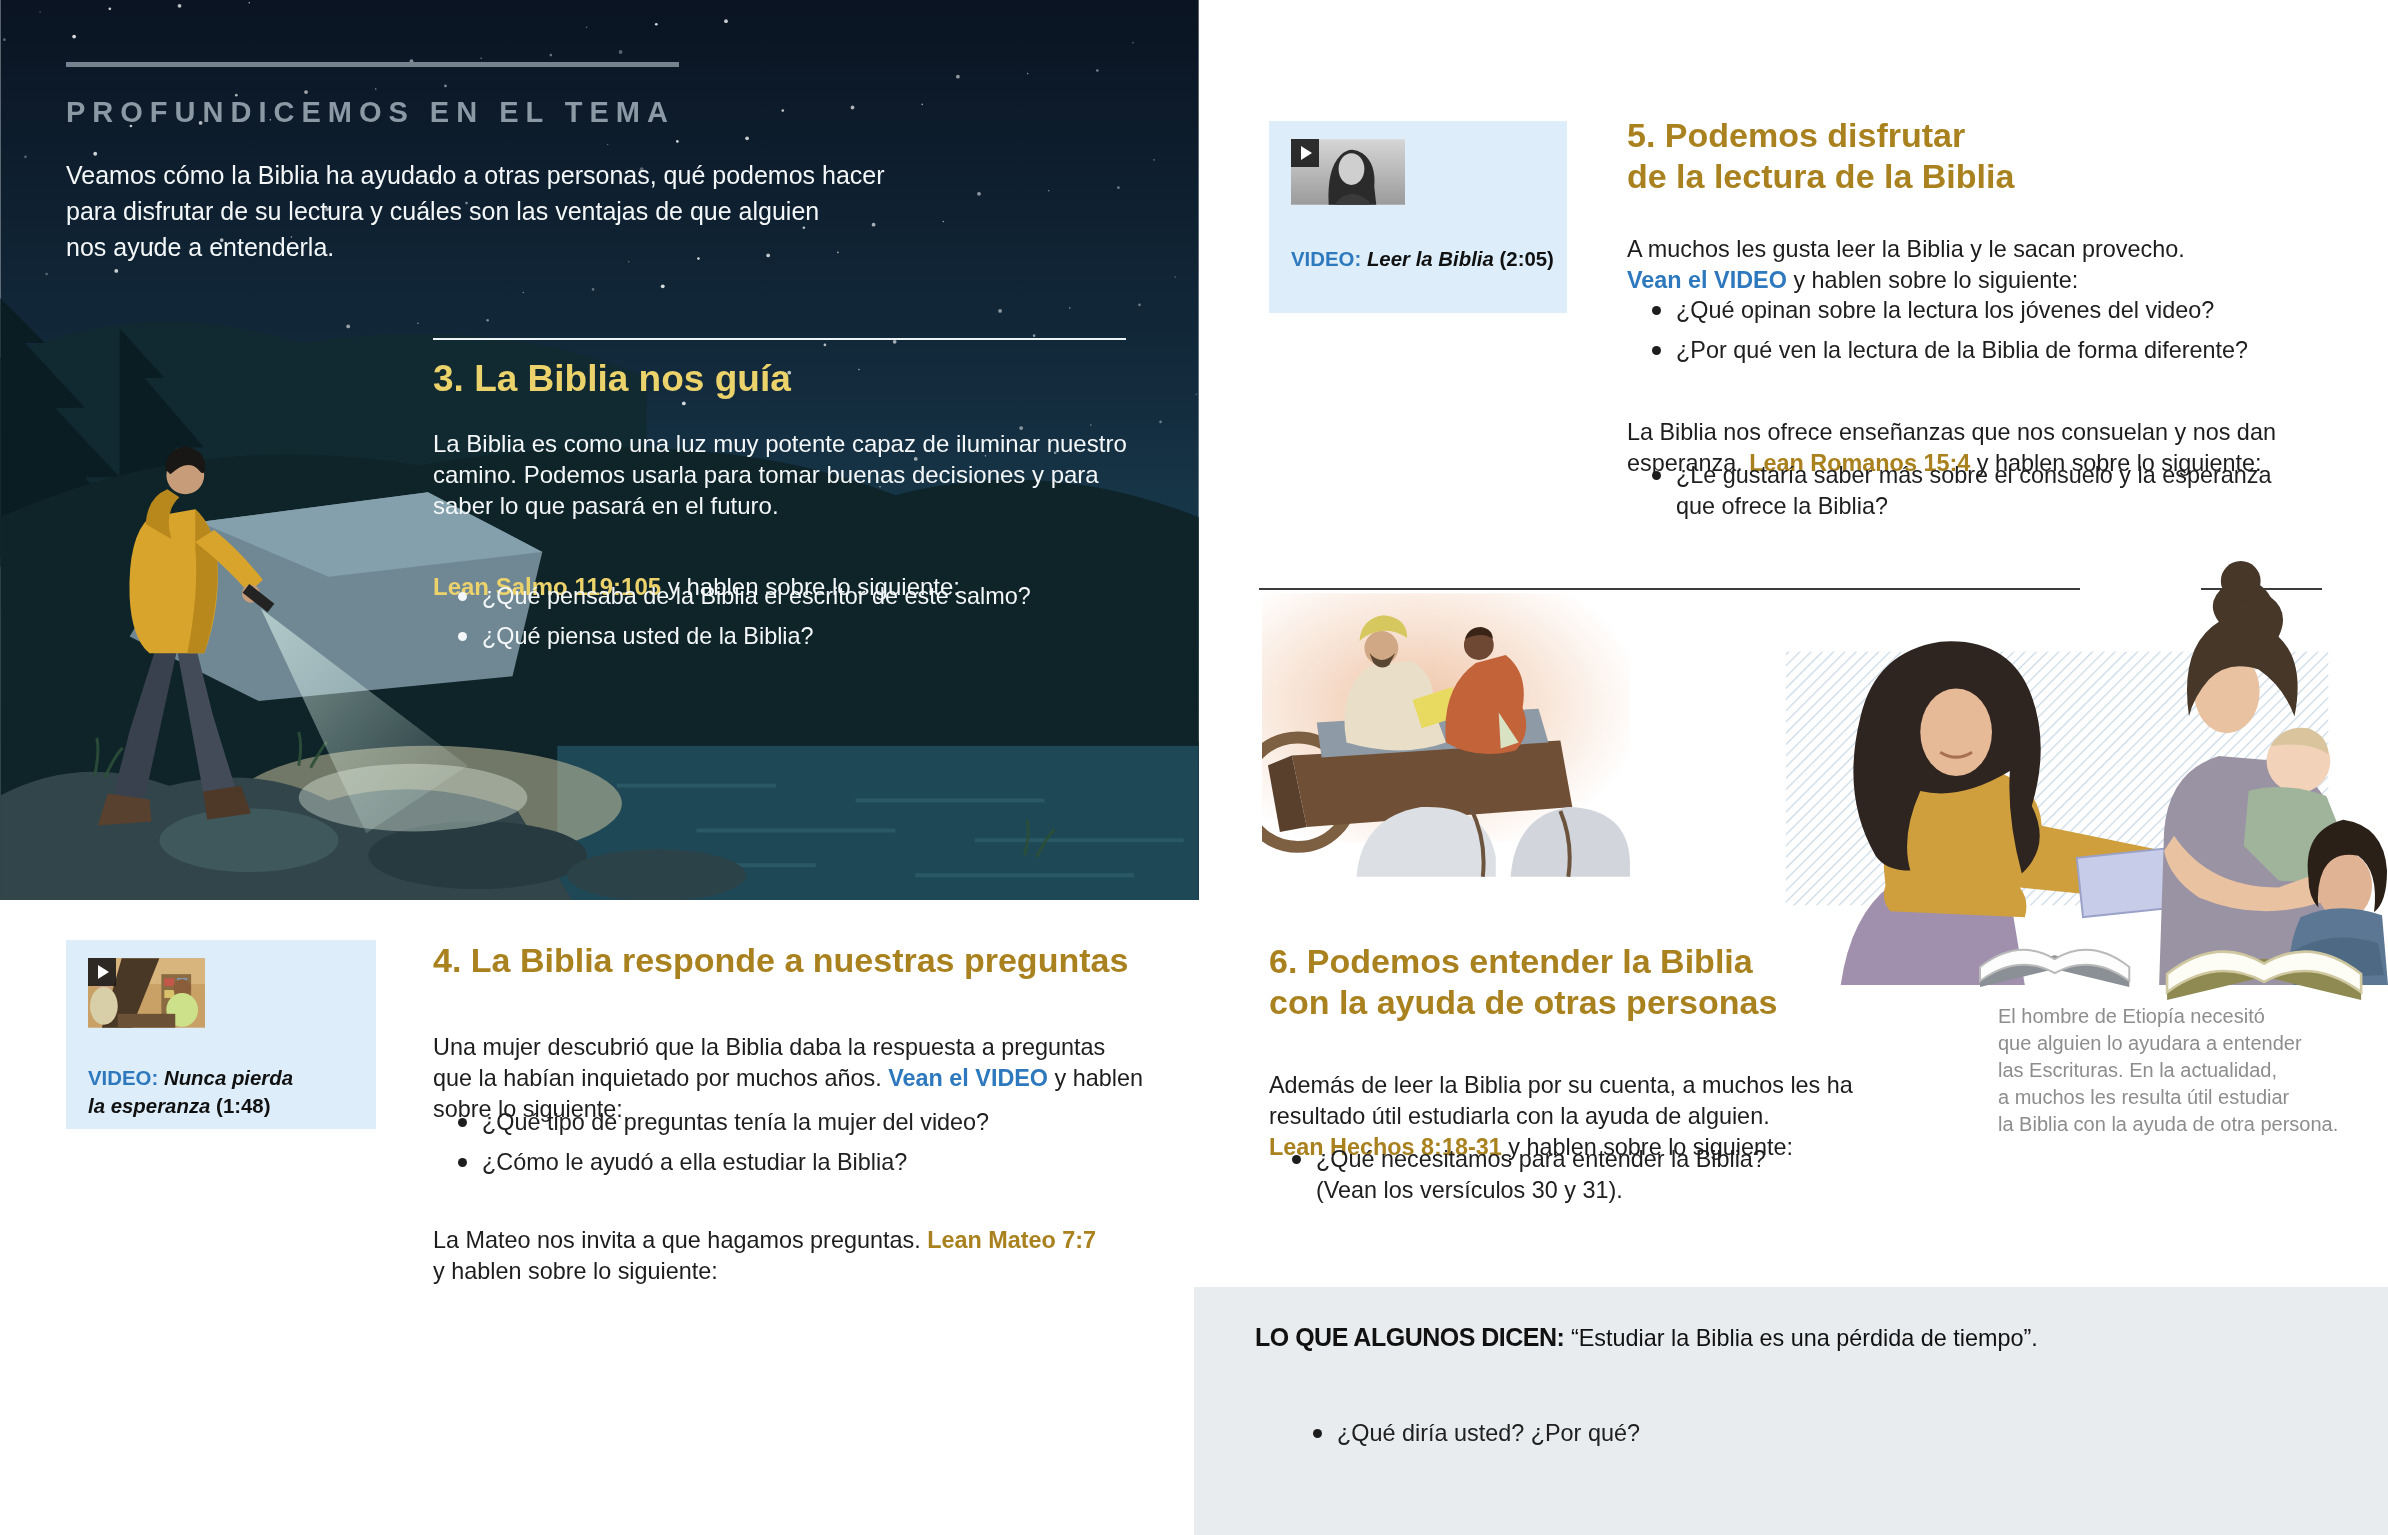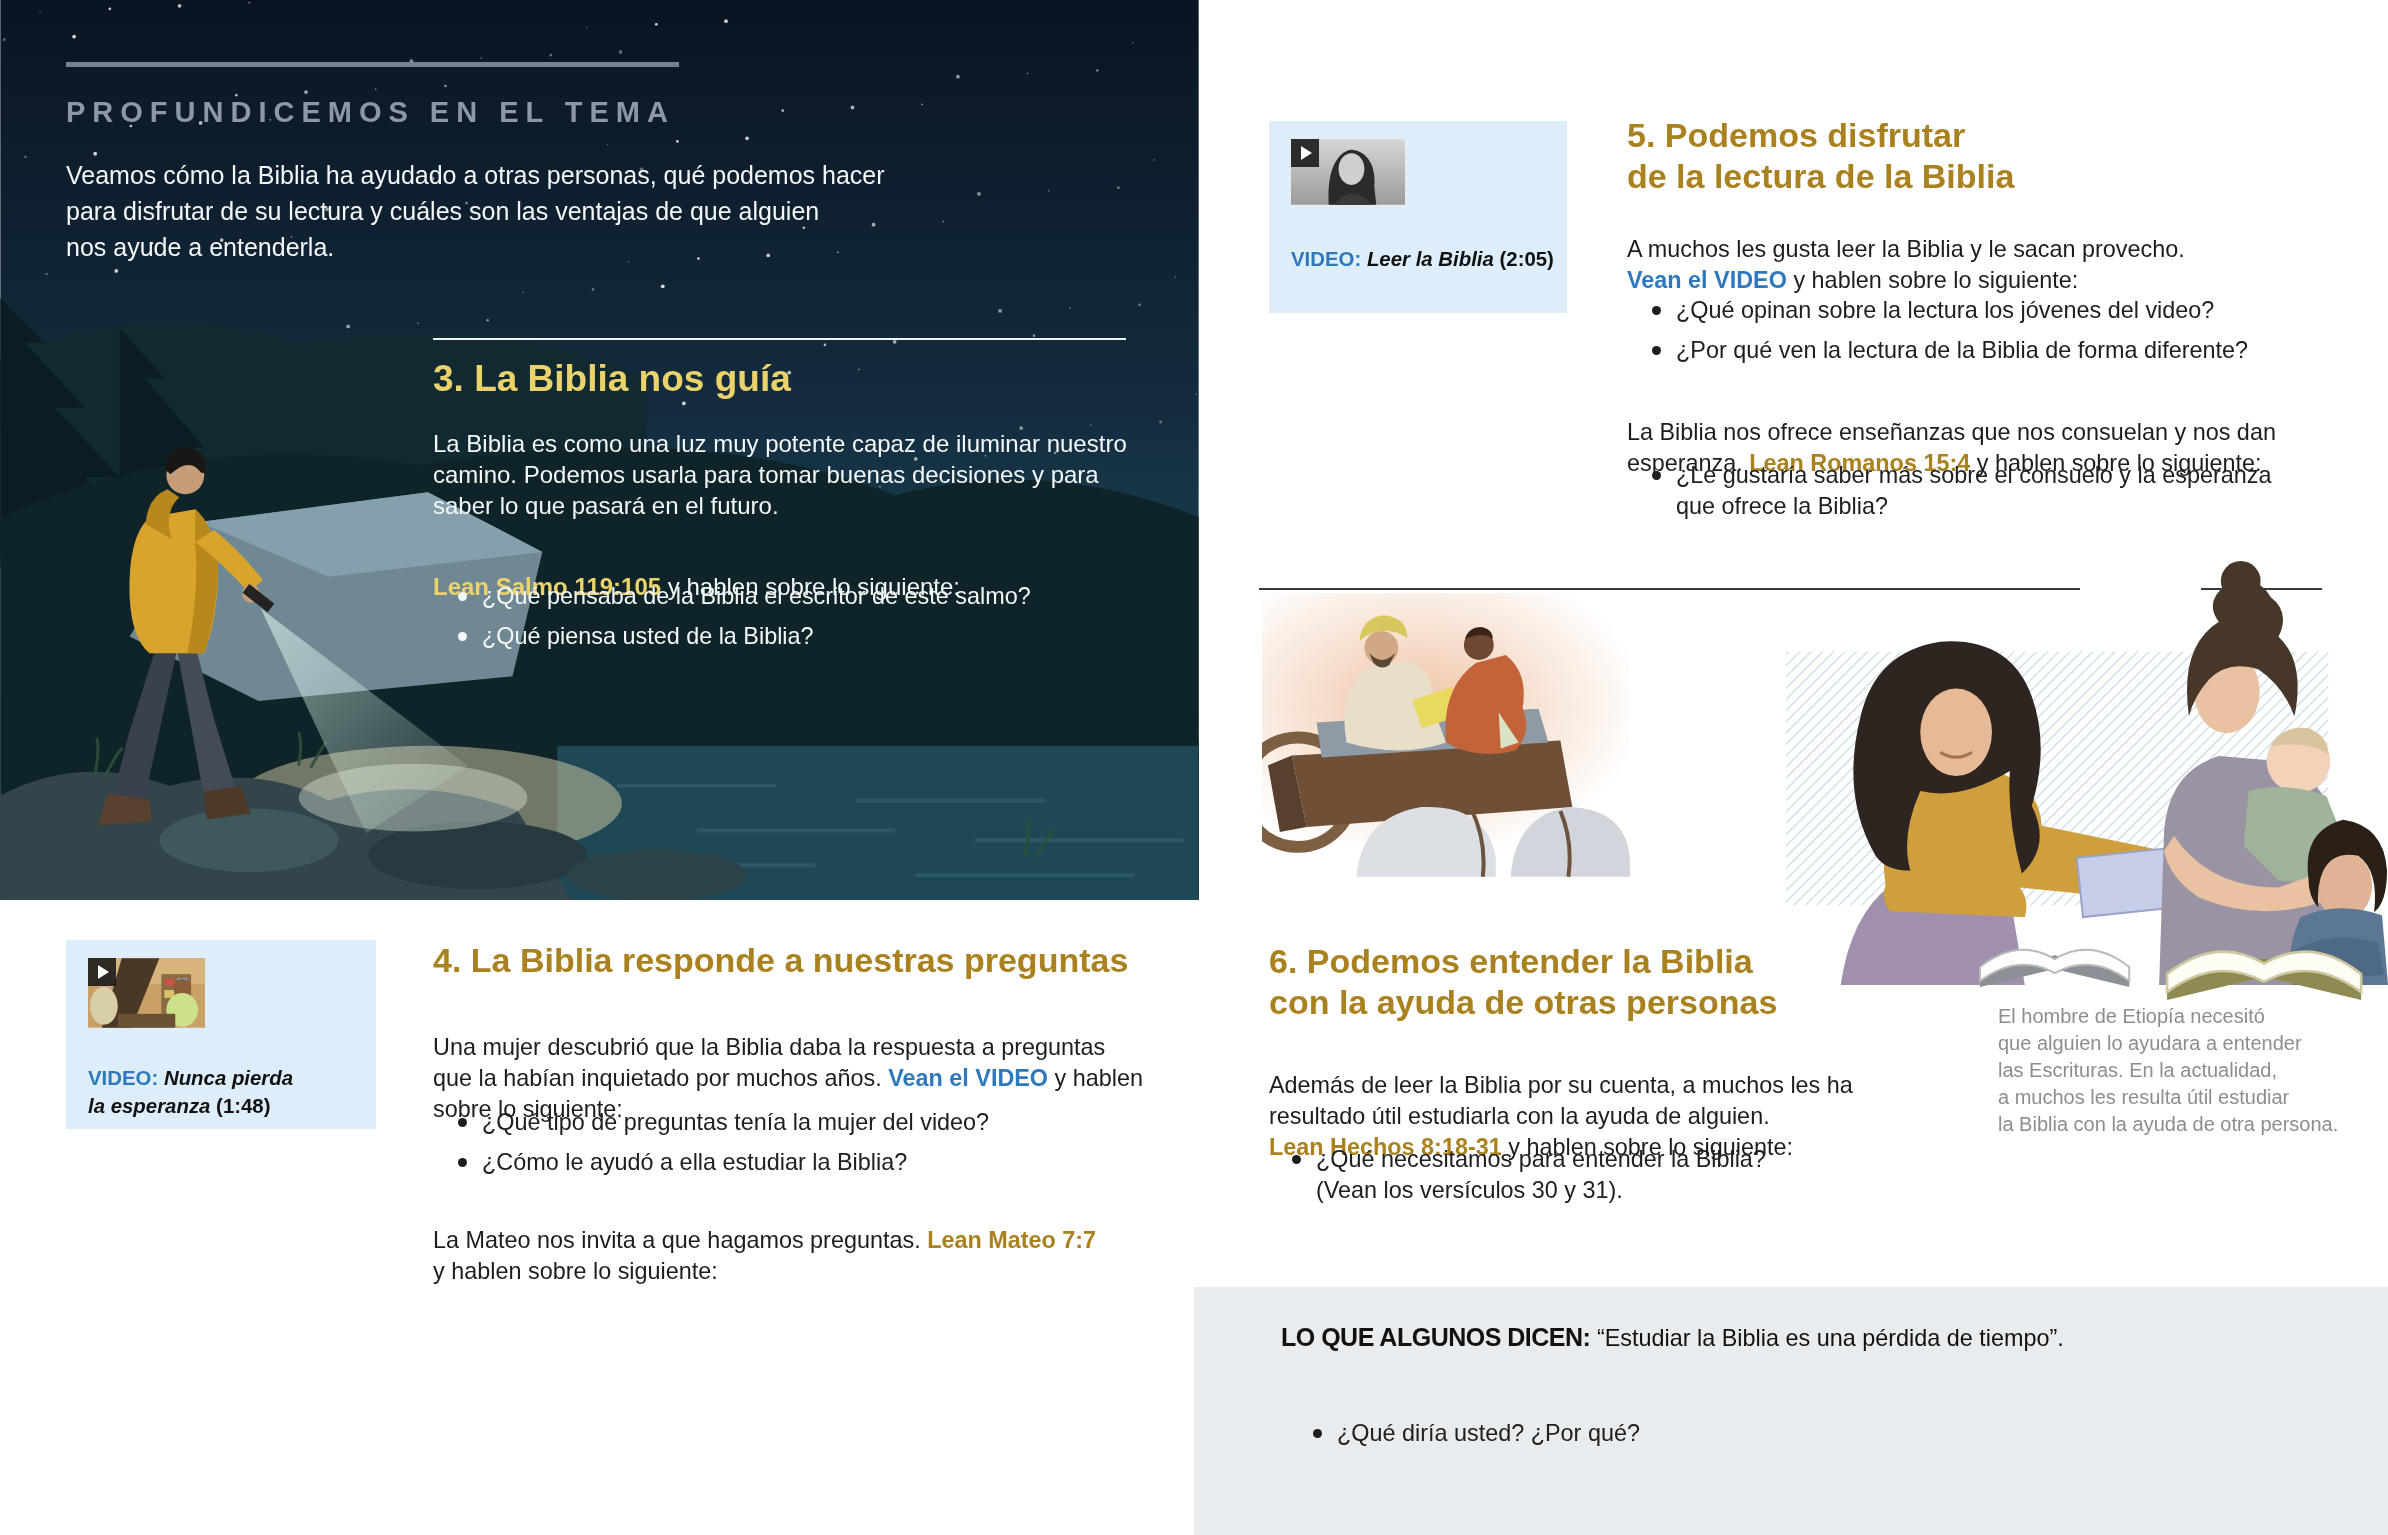--- a/index.html
+++ b/index.html
@@ -458,21 +458,21 @@
     </div>
   </div>
 
   <div class="abs caption-gray" style="left:1998px;top:1003px;width:388px;">El hombre de Etiopía necesitó
 que alguien lo ayudara a entender
 las Escrituras. En la actualidad,
 a muchos les resulta útil estudiar
 la Biblia con la ayuda de otra persona.</div>
 
   <div id="somesay" class="abs" style="left:1194px;top:1287px;width:1194px;height:249px;">
-    <div class="abs" style="left:87px;top:36px;width:1075px;">
+    <div class="abs" style="left:61px;top:36px;width:1075px;">
       <span class="ss-label">LO QUE ALGUNOS DICEN:</span><span class="ss-quote"> “Estudiar la Biblia es una pérdida de tiempo”.</span>
     </div>
     <div class="abs bullets" style="left:119px;top:88px;margin-top:43px;">
       <div class="bullet-row">
         <span class="dot"></span>
         <span class="bullet-text">¿Qué diría usted? ¿Por qué?</span>
       </div>
     </div>
   </div>
 

